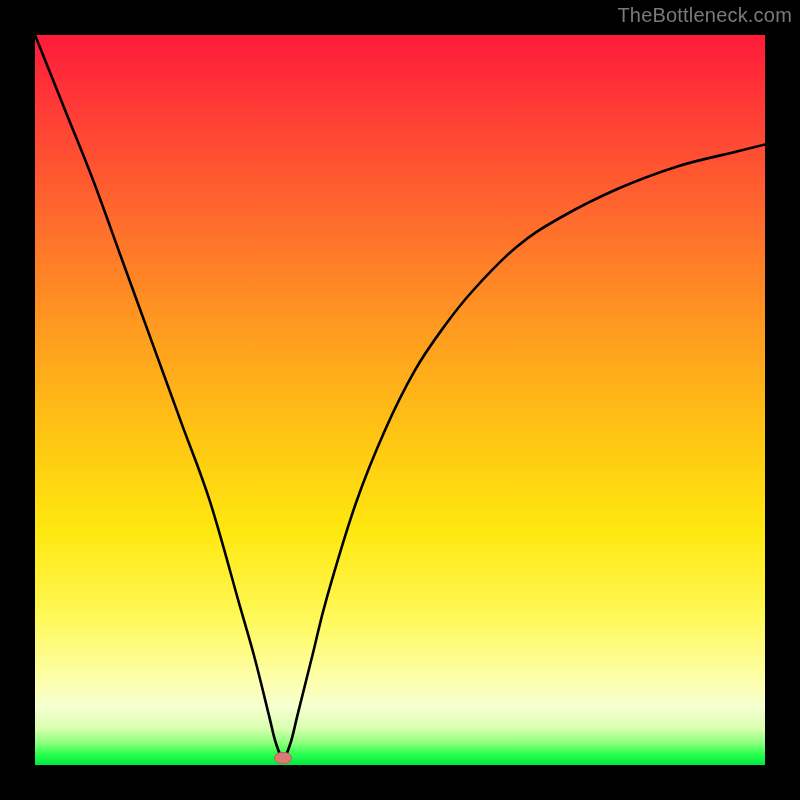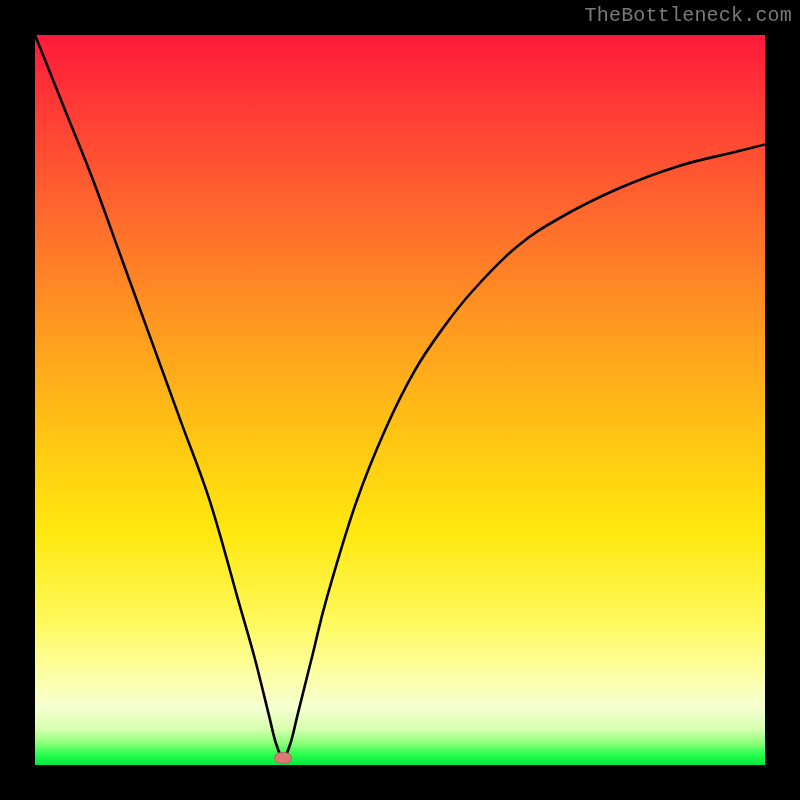--- a/index.html
+++ b/index.html
@@ -63,21 +63,20 @@
   }
   .watermark {
     position: absolute;
     top: 4px;
     right: 8px;
     color: #7a7a7a;
     font-size: 20px;
     letter-spacing: 0.2px;
     font-weight: 400;
     user-select: none;
-    font-family: Liberation Mono, monospace;
   }
 </style>
 </head>
 <body>
 
 <div class="frame">
   <div class="watermark">TheBottleneck.com</div>
 
   <div class="plot-area">
     <div class="gradient"></div>

